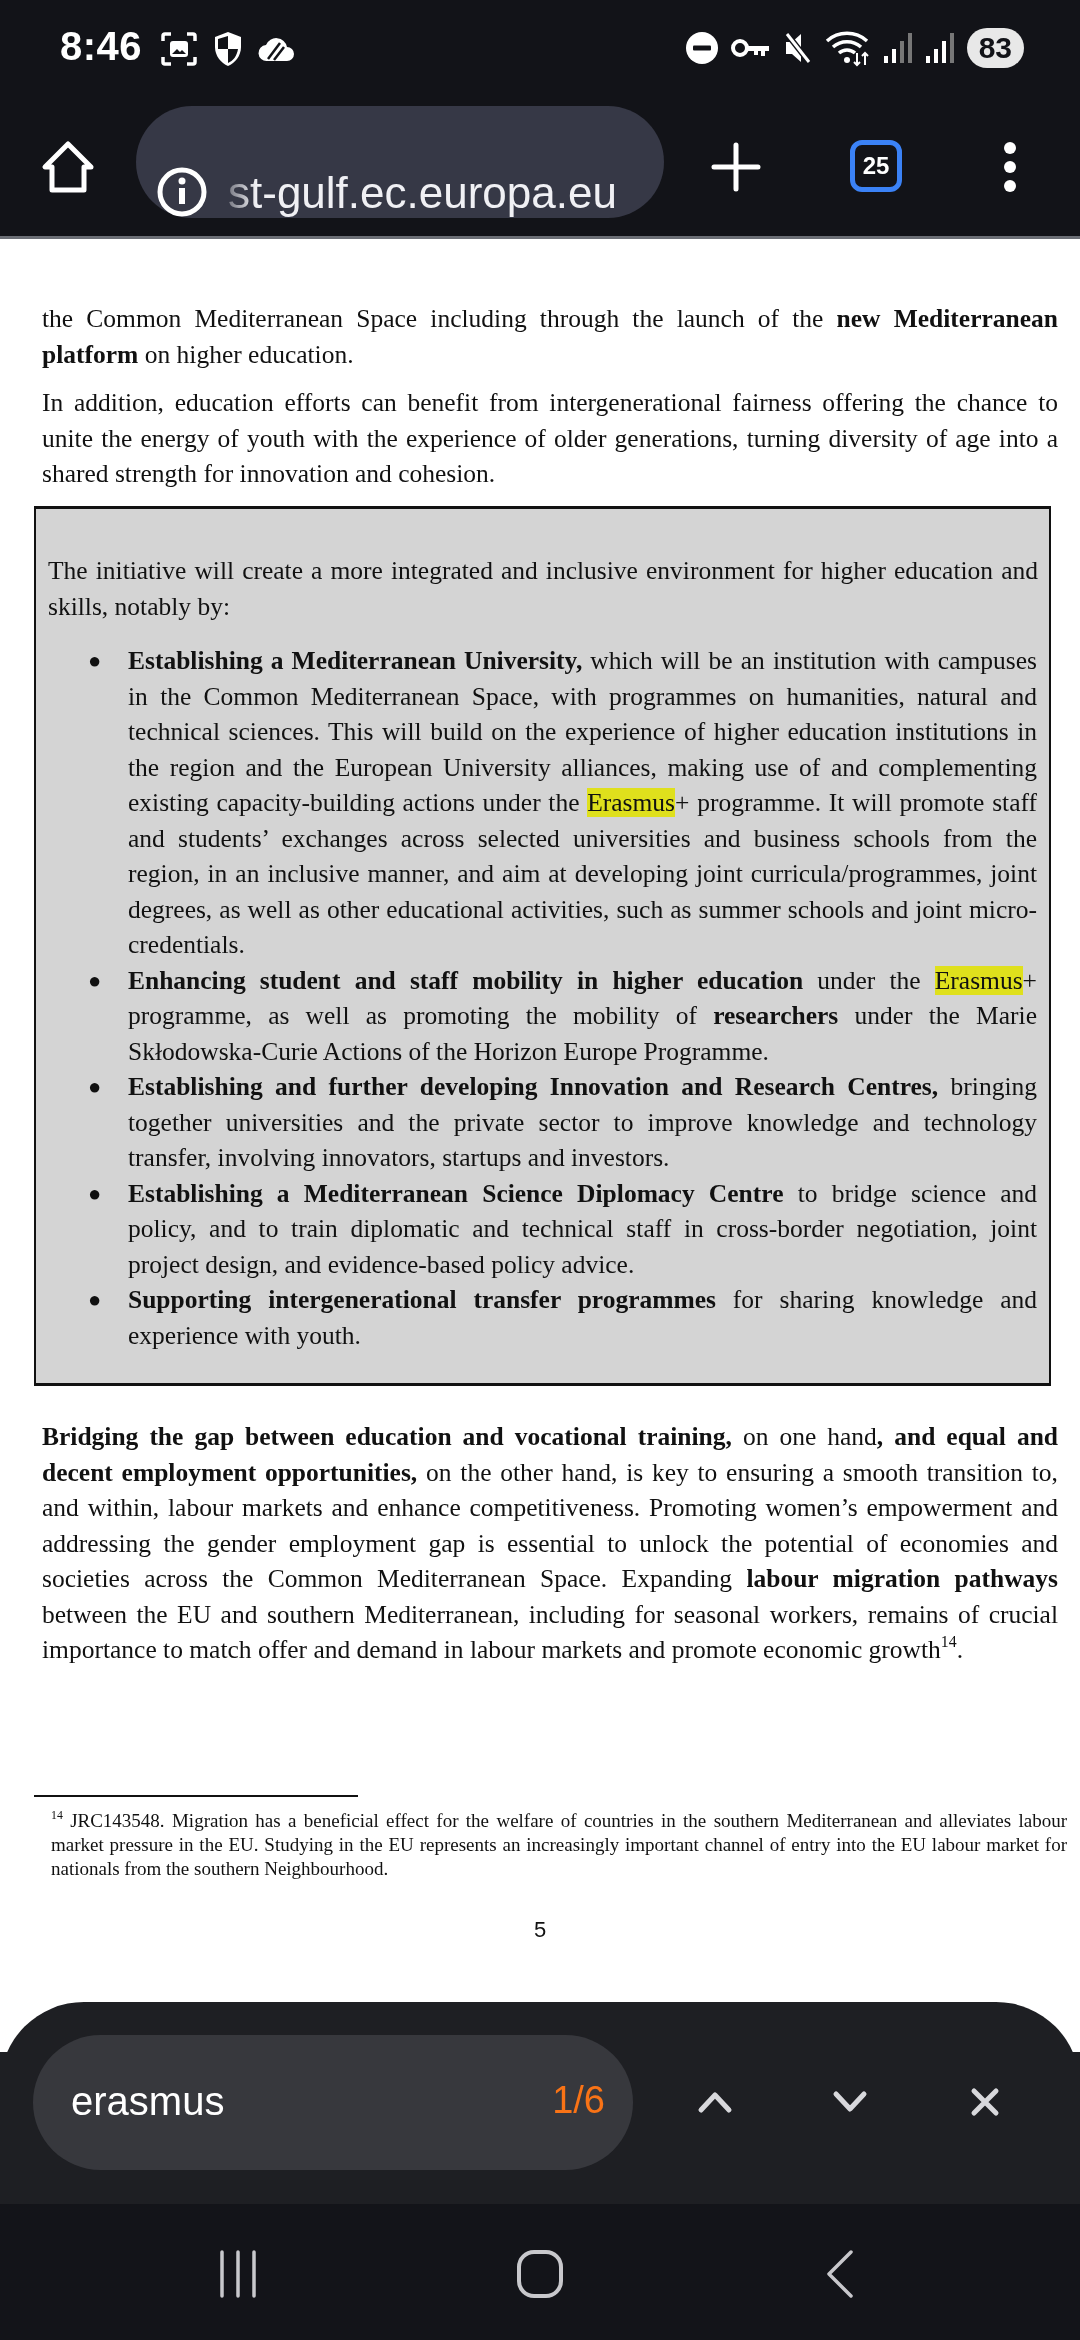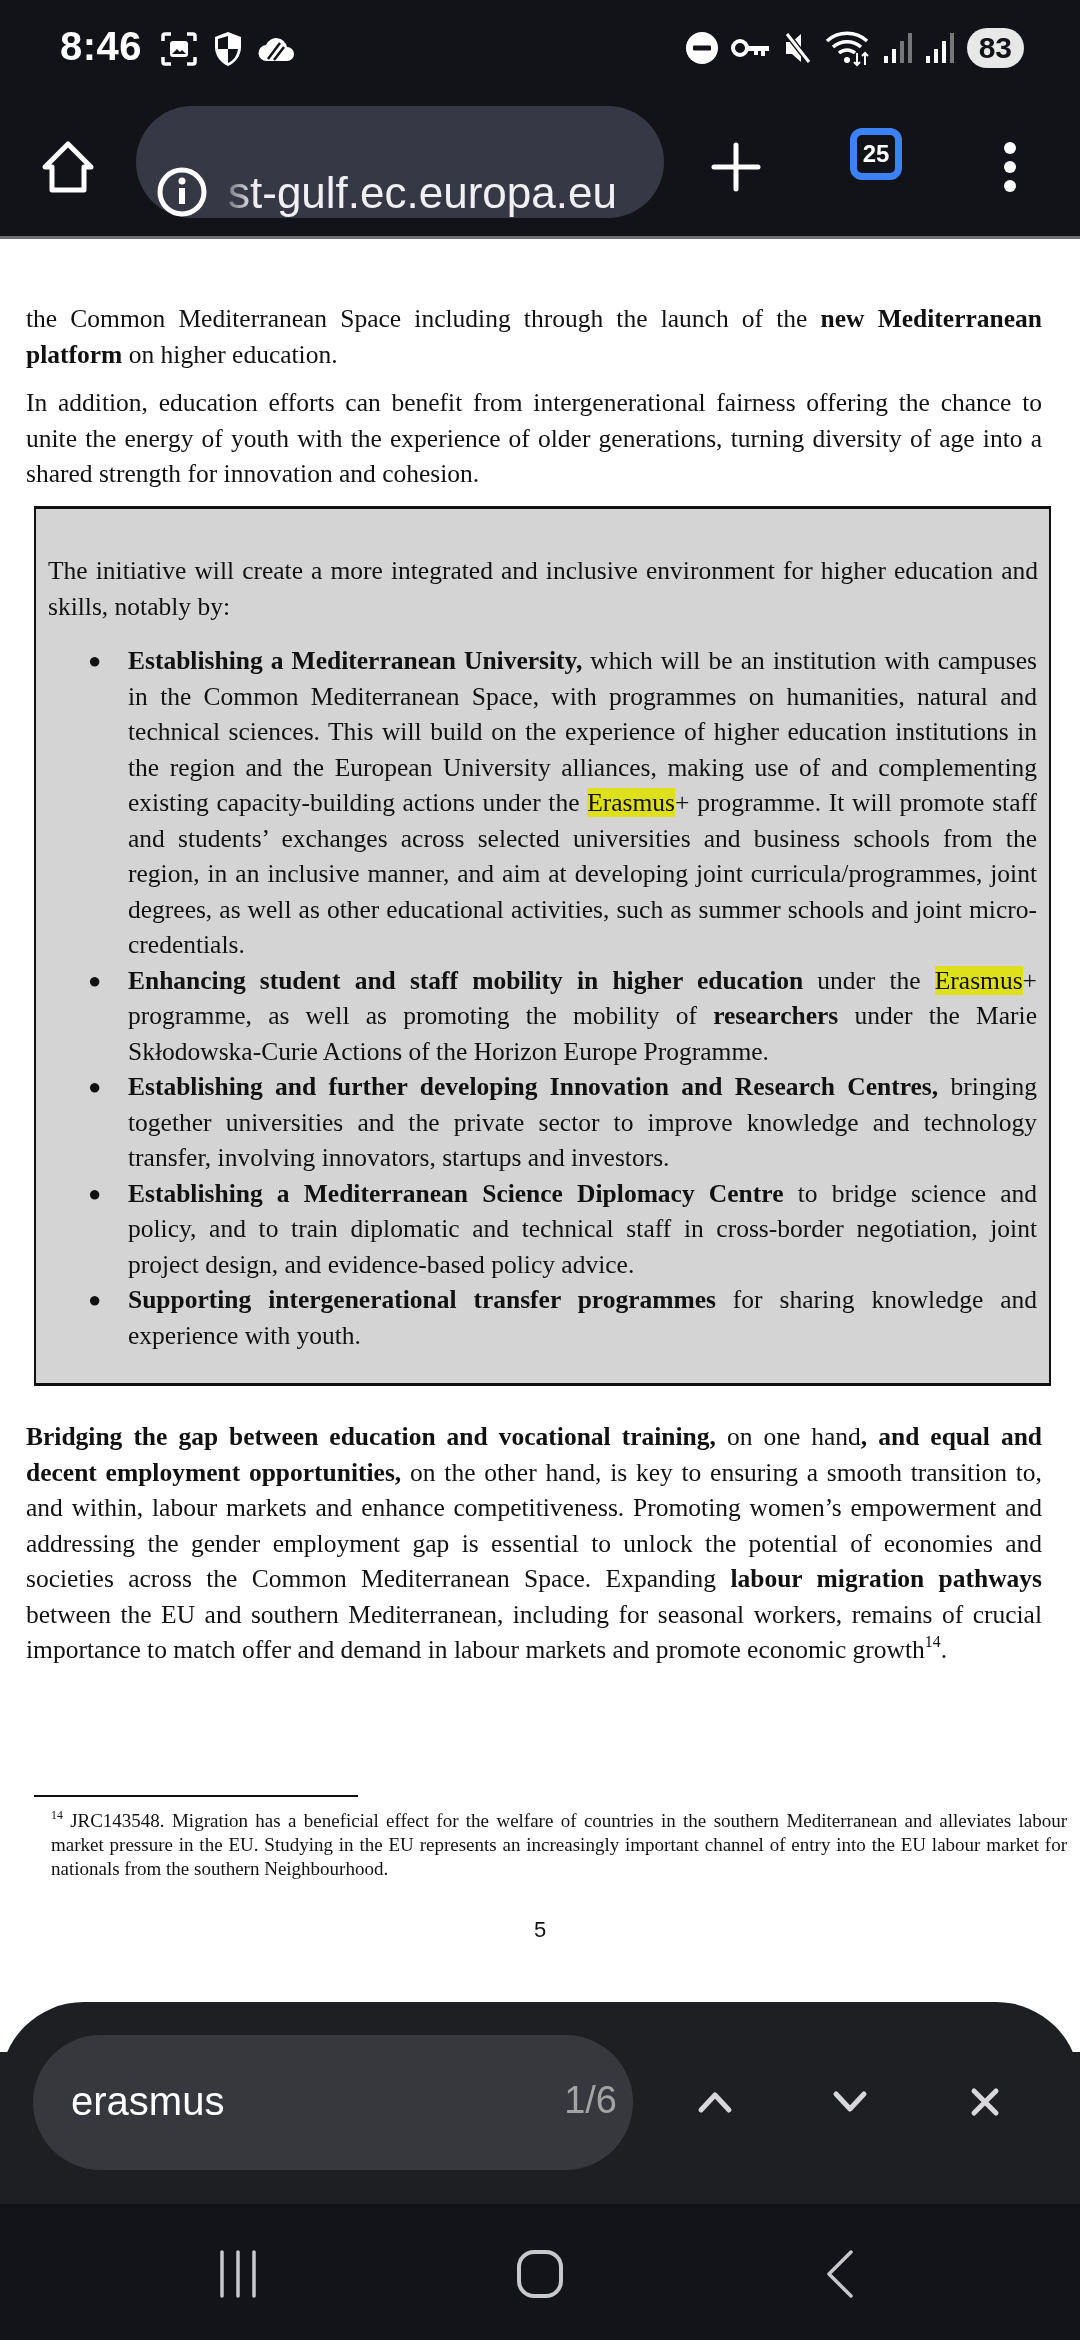--- a/index.html
+++ b/index.html
@@ -32,31 +32,31 @@
     background: #363846; border-radius: 56px; display: flex; align-items: flex-end;
   }
   .url-info { width: 52px; height: 52px; margin-left: 20px; }
   .url-text {
     margin-left: 20px; color: #f0f0f4; font-size: 44px; white-space: nowrap;
     overflow: hidden; width: 420px;
     -webkit-mask-image: linear-gradient(to right, rgba(0,0,0,0.35) 0px, #000 28px);
             mask-image: linear-gradient(to right, rgba(0,0,0,0.35) 0px, #000 28px);
   }
   .newtab-btn { left: 706px; top: 36px; width: 60px; height: 70px; }
-  .tabs-btn { left: 850px; top: 32px; width: 52px; height: 52px; border: 7px solid #3b82f6; border-radius: 12px;
+  .tabs-btn { left: 850px; top: 44px; width: 52px; height: 52px; border: 5px solid #3b82f6; border-radius: 12px;
               color: #fff; font-weight: bold; font-size: 24px; }
   .menu-btn { left: 990px; top: 36px; width: 40px; height: 70px; }
 
   
   .page {
     position: absolute; left: 0; top: 239px; width: 1080px; height: 1770px;
     background: #ffffff; color: #111;
     font-family: "Liberation Serif", serif; font-size: 25.5px; line-height: 35.5px;
   }
-  .p { position: absolute; left: 26px; width: 1016px; text-align: justify; }
+  .p { position: absolute; left: 42px; width: 1016px; text-align: justify; }
   .p b { font-weight: bold; }
   .hl { background: #dfe01c; }
   .box {
     position: absolute; left: 34px; top: 267px; width: 1017px; height: 880px;
     background: #d4d4d4; border: 2px solid #111; border-top-width: 3px; border-bottom-width: 3px;
   }
   .box-title { position: absolute; left: 12px; top: 0px; font-style: italic; font-weight: bold; }
   .box-intro { position: absolute; left: 12px; top: 44px; width: 990px; text-align: justify; }
   .bullets { position: absolute; left: 0; top: 134px; width: 1013px; }
   .bullet { position: relative; padding-left: 92px; padding-right: 12px; text-align: justify; }
@@ -71,21 +71,21 @@
   .findbar-bg {
     position: absolute; left: 0; top: 2002px; width: 1080px; height: 202px;
     background: #1e1f23; border-radius: 84px 84px 0 0;
   }
   .findbar-bottomfill { position: absolute; left: 0; top: 2052px; width: 1080px; height: 152px; background: #1e1f23; }
   .find-field {
     position: absolute; left: 33px; top: 2035px; width: 600px; height: 135px;
     background: #37383d; border-radius: 68px;
   }
   .find-query { position: absolute; left: 38px; top: 44px; color: #fff; font-size: 40px; }
-  .find-count { position: absolute; right: 16px; top: 44px; color: #a3a3a3; font-size: 38px; }
+  .find-count { position: absolute; right: 28px; top: 44px; color: #f97316; font-size: 38px; }
   .find-btn { position: absolute; top: 2072px; width: 70px; height: 60px; display: flex; align-items: center; justify-content: center; }
   .find-prev { left: 680px; }
   .find-next { left: 815px; }
   .find-close { left: 950px; }
 
   
   .navbar { position: absolute; left: 0; top: 2204px; width: 1080px; height: 136px; background: #131419; }
   .nav-btn { position: absolute; top: 40px; width: 80px; height: 60px; display: flex; align-items: center; justify-content: center; }
   .nav-recents { left: 198px; }
   .nav-home { left: 500px; }

